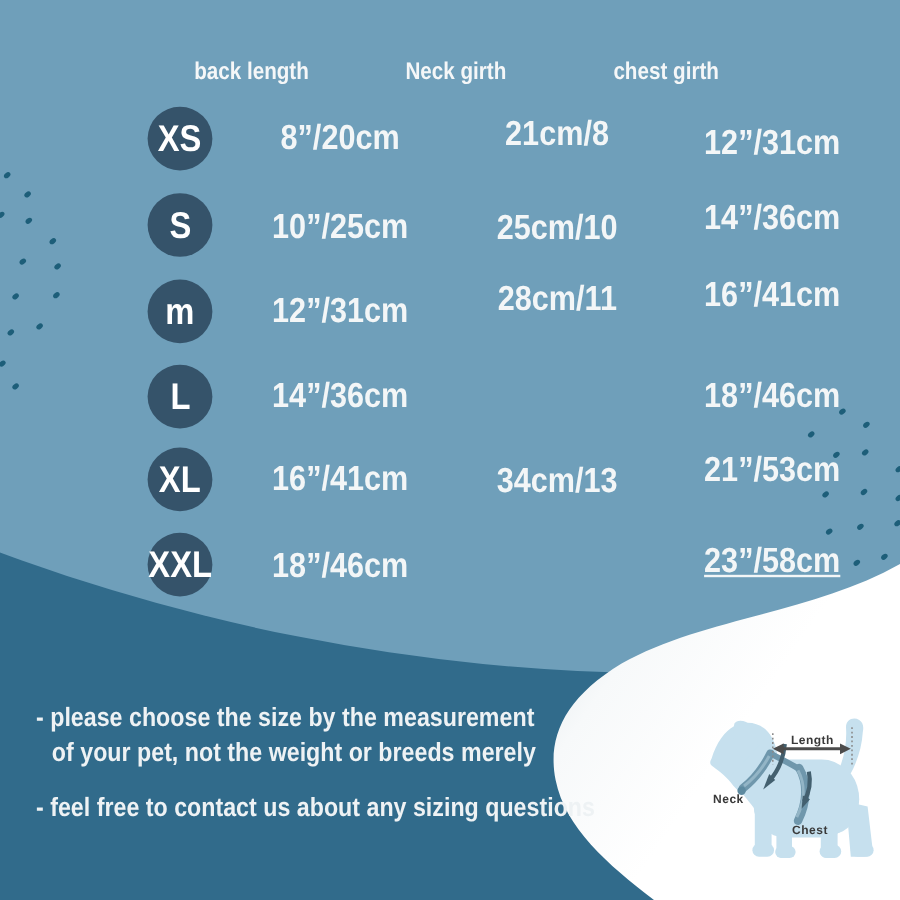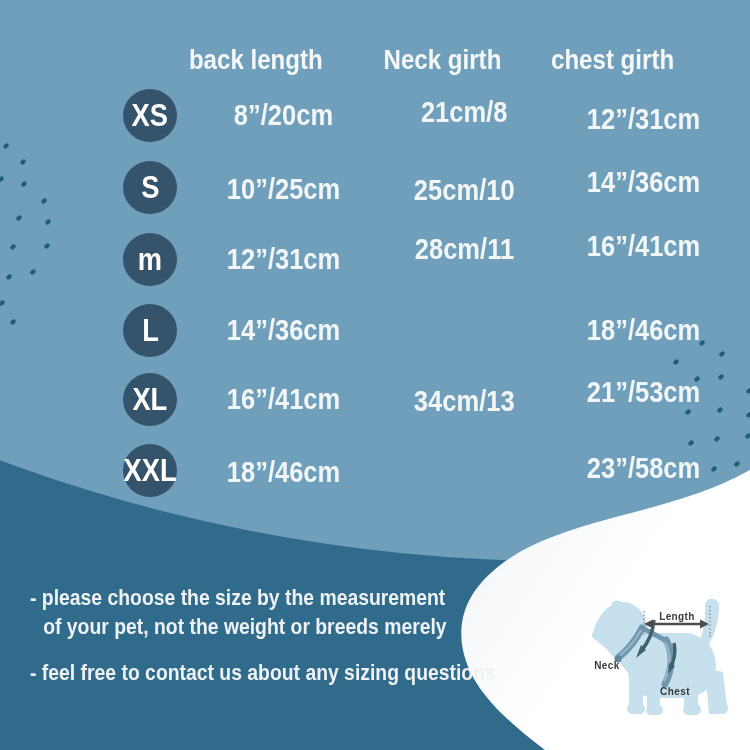--- a/index.html
+++ b/index.html
@@ -7,21 +7,21 @@
     position:relative;width:750px;height:750px;overflow:hidden;
     background:#316b8b;
     font-family:"Liberation Sans", sans-serif;
   }
   svg.decor{position:absolute;inset:0;display:block;}
   .layer{position:absolute;inset:0;}
 
   
   .hdr{
     position:absolute;top:38px;height:44px;line-height:44px;
-    text-align:right;color:#f5f7f8;font-weight:bold;font-size:28px;
+    text-align:left;color:#f5f7f8;font-weight:bold;font-size:20px;
     white-space:nowrap;
   }
   .hdr span{display:inline-block;transform:scaleX(.86);transform-origin:center;}
   .h1{left:154px;width:180px;}
   .h2{left:331px;width:180px;}
   .h3{left:504px;width:180px;}
 
   .trow{position:absolute;left:0;right:0;height:53px;margin-left:43px;}
   .r0{top:89px;}  .r1{top:161px;} .r2{top:233px;}
   .r3{top:304px;} .r4{top:373px;} .r5{top:444px;}
@@ -37,21 +37,21 @@
     position:absolute;height:53px;
     display:flex;align-items:center;justify-content:center;
     color:#f3f6f7;font-weight:bold;font-size:29px;white-space:nowrap;
   }
   .cell span{display:inline-block;transform:scaleX(.88);transform-origin:center;}
   .c1{left:150px;width:180px;}
   .c2{left:331px;width:180px;}
   .c3{left:510px;width:180px;}
 
   
-  .jn2{margin-top:-2px;} .jn3{margin-top:-3px;} .jn5{margin-top:-5px;}
+  .jn2{margin-top:-2px;text-decoration:underline;} .jn3{margin-top:-3px;} .jn5{margin-top:-5px;}
   .jn7{margin-top:-7px;} .jn10{margin-top:-10px;} .jn13{margin-top:-13px;}
   .jp2{margin-top:2px;}  .jp3{margin-top:3px;}  .jp4{margin-top:4px;}
 
   
   .note{
     position:absolute;left:30px;color:#eef2f4;font-weight:bold;
     font-size:22px;line-height:29px;white-space:nowrap;
     transform:scaleX(.88);transform-origin:left top;
   }
   .note1{top:583px;}

